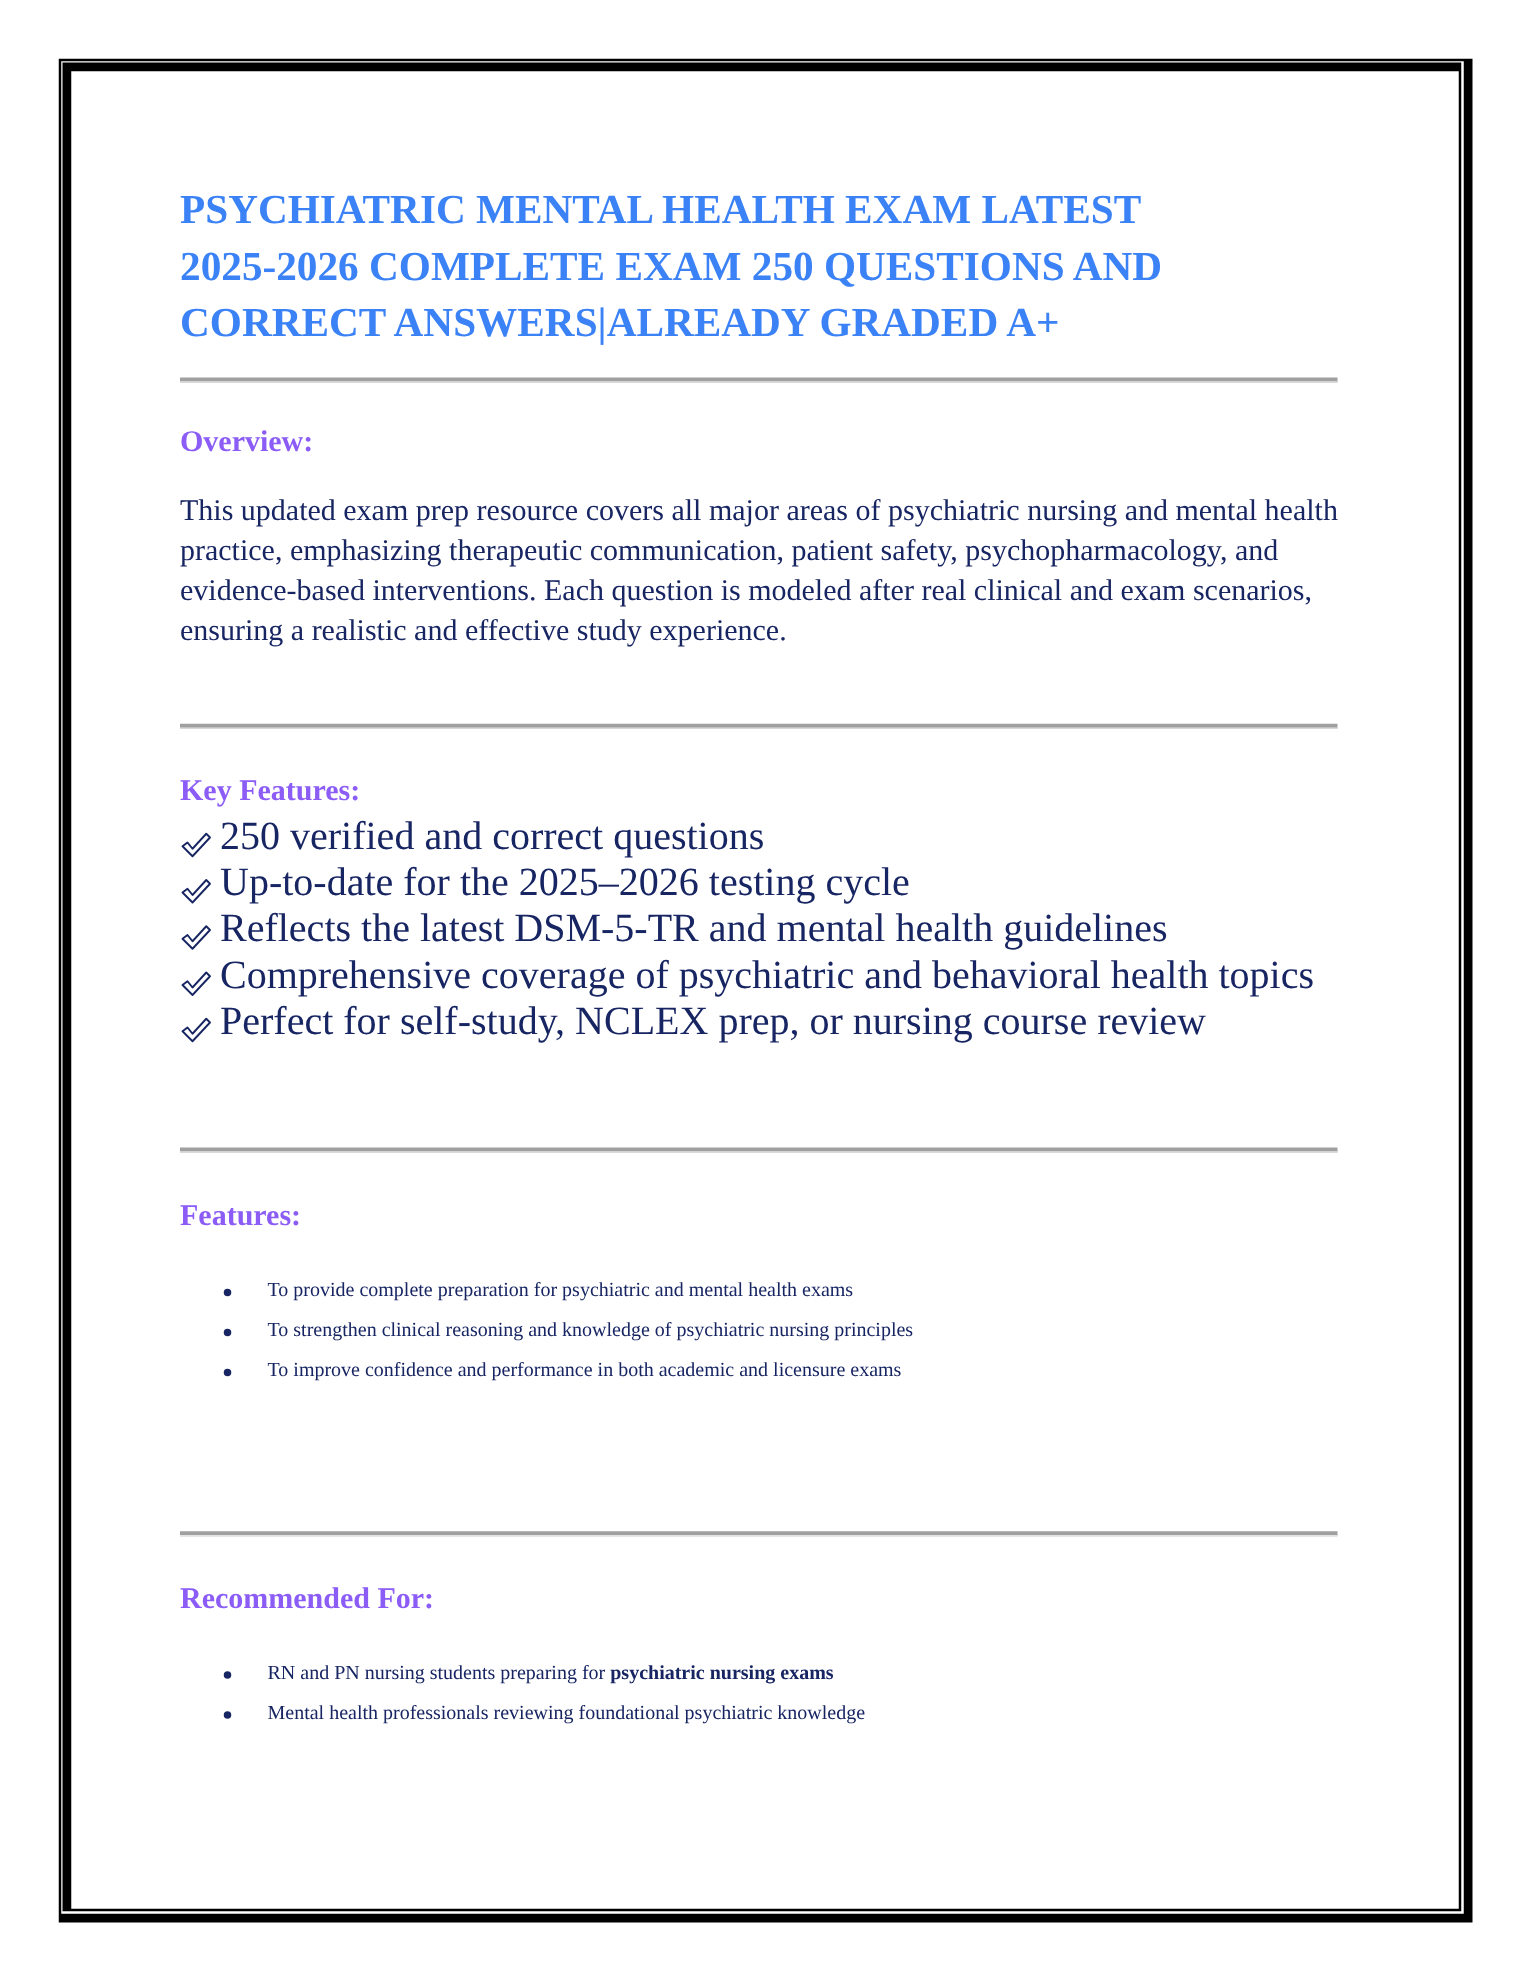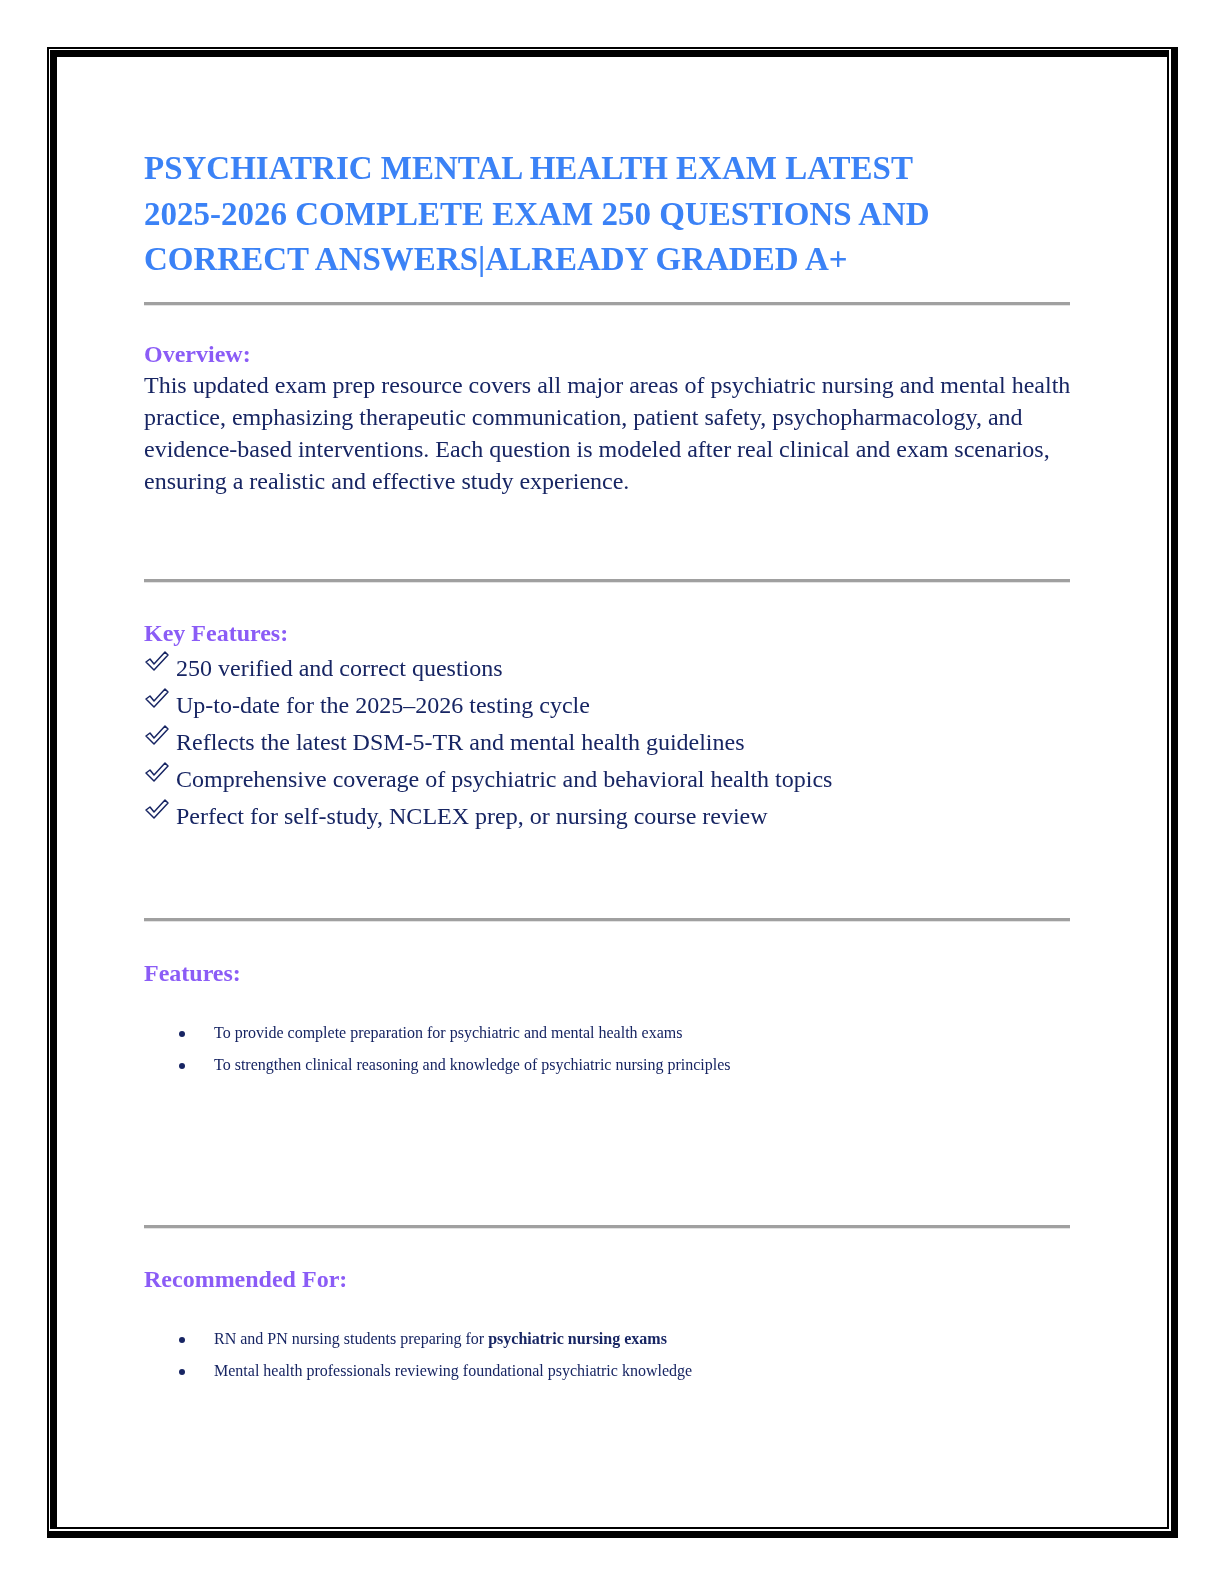--- a/index.html
+++ b/index.html
@@ -6,22 +6,22 @@
   body { width: 1224px; height: 1584px; position: relative; overflow: hidden;
          font-family: "Liberation Serif", "DejaVu Serif", serif; color: #172563; }
   .page-border-outer { position: absolute; left: 47px; top: 47px; width: 1131px; height: 1491px; box-sizing: border-box;
          border-top: 2px solid #000; border-left: 2px solid #000; border-right: 7px solid #000; border-bottom: 7px solid #000; }
   .page-border-inner { position: absolute; left: 50px; top: 50px; width: 1119px; height: 1479px; box-sizing: border-box;
          border-top: 7px solid #000; border-left: 7px solid #000; border-right: 2px solid #000; border-bottom: 2px solid #000; }
   .abs { position: absolute; left: 144px; }
   .title { top: 146px; width: 940px; font-weight: bold; font-size: 33px; line-height: 45.5px; color: #3b82f6; }
   .hr { position: absolute; left: 144px; width: 926px; height: 3px; background: #a0a0a0; border-bottom: 1px solid #e3e3e3; }
   .heading { font-weight: bold; font-size: 24px; line-height: 32px; color: #8b5cf6; }
-  .para { font-size: 24px; line-height: 32px; width: 935px; }
-  .feat { font-size: 24px; height: 37px; line-height: 37px; white-space: nowrap; display: flex; align-items: flex-start; }
+  .para { font-size: 24px; line-height: 32px; width: 935px; margin-top: 24px; }
+  .feat { font-size: 32px; height: 37px; line-height: 37px; white-space: nowrap; display: flex; align-items: flex-end; }
   .feat svg { width: 26px; height: 22px; margin-right: 6px; flex: none; }
   .blist { position: absolute; left: 144px; margin: 0; padding: 0; list-style: none; }
   .blist li { position: relative; padding-left: 70px; font-size: 16px; line-height: 32px; width: 830px; }
   .blist .dot { position: absolute; left: 35px; top: 14px; width: 6px; height: 6px; border-radius: 50%; background: #172563; }
   b.em { font-weight: bold; text-align: center; }
 </style>
 </head>
 <body>
 
 <div class="page-border-outer"></div>
@@ -73,20 +73,21 @@
     <span>Perfect for self-study, NCLEX prep, or nursing course review</span>
   </div>
 </div>
 
 <div class="hr" style="top:918px"></div>
 
 <div class="abs heading" style="top:957px">Features:</div>
 <ul class="blist" style="top:1017px">
   <li><span class="dot"></span><span>To provide complete preparation for psychiatric and mental health exams</span></li>
   <li><span class="dot"></span><span>To strengthen clinical reasoning and knowledge of psychiatric nursing principles</span></li>
+  <li><span class="dot"></span><span>To improve confidence and performance in both academic and licensure exams</span></li>
 </ul>
 
 <div class="hr" style="top:1225px"></div>
 
 <div class="abs heading" style="top:1263px">Recommended For:</div>
 <ul class="blist" style="top:1323px">
   <li><span class="dot"></span><span>RN and PN nursing students preparing for </span><b class="em">psychiatric nursing exams</b></li>
   <li><span class="dot"></span><span>Mental health professionals reviewing foundational psychiatric knowledge</span></li>
 </ul>
 

